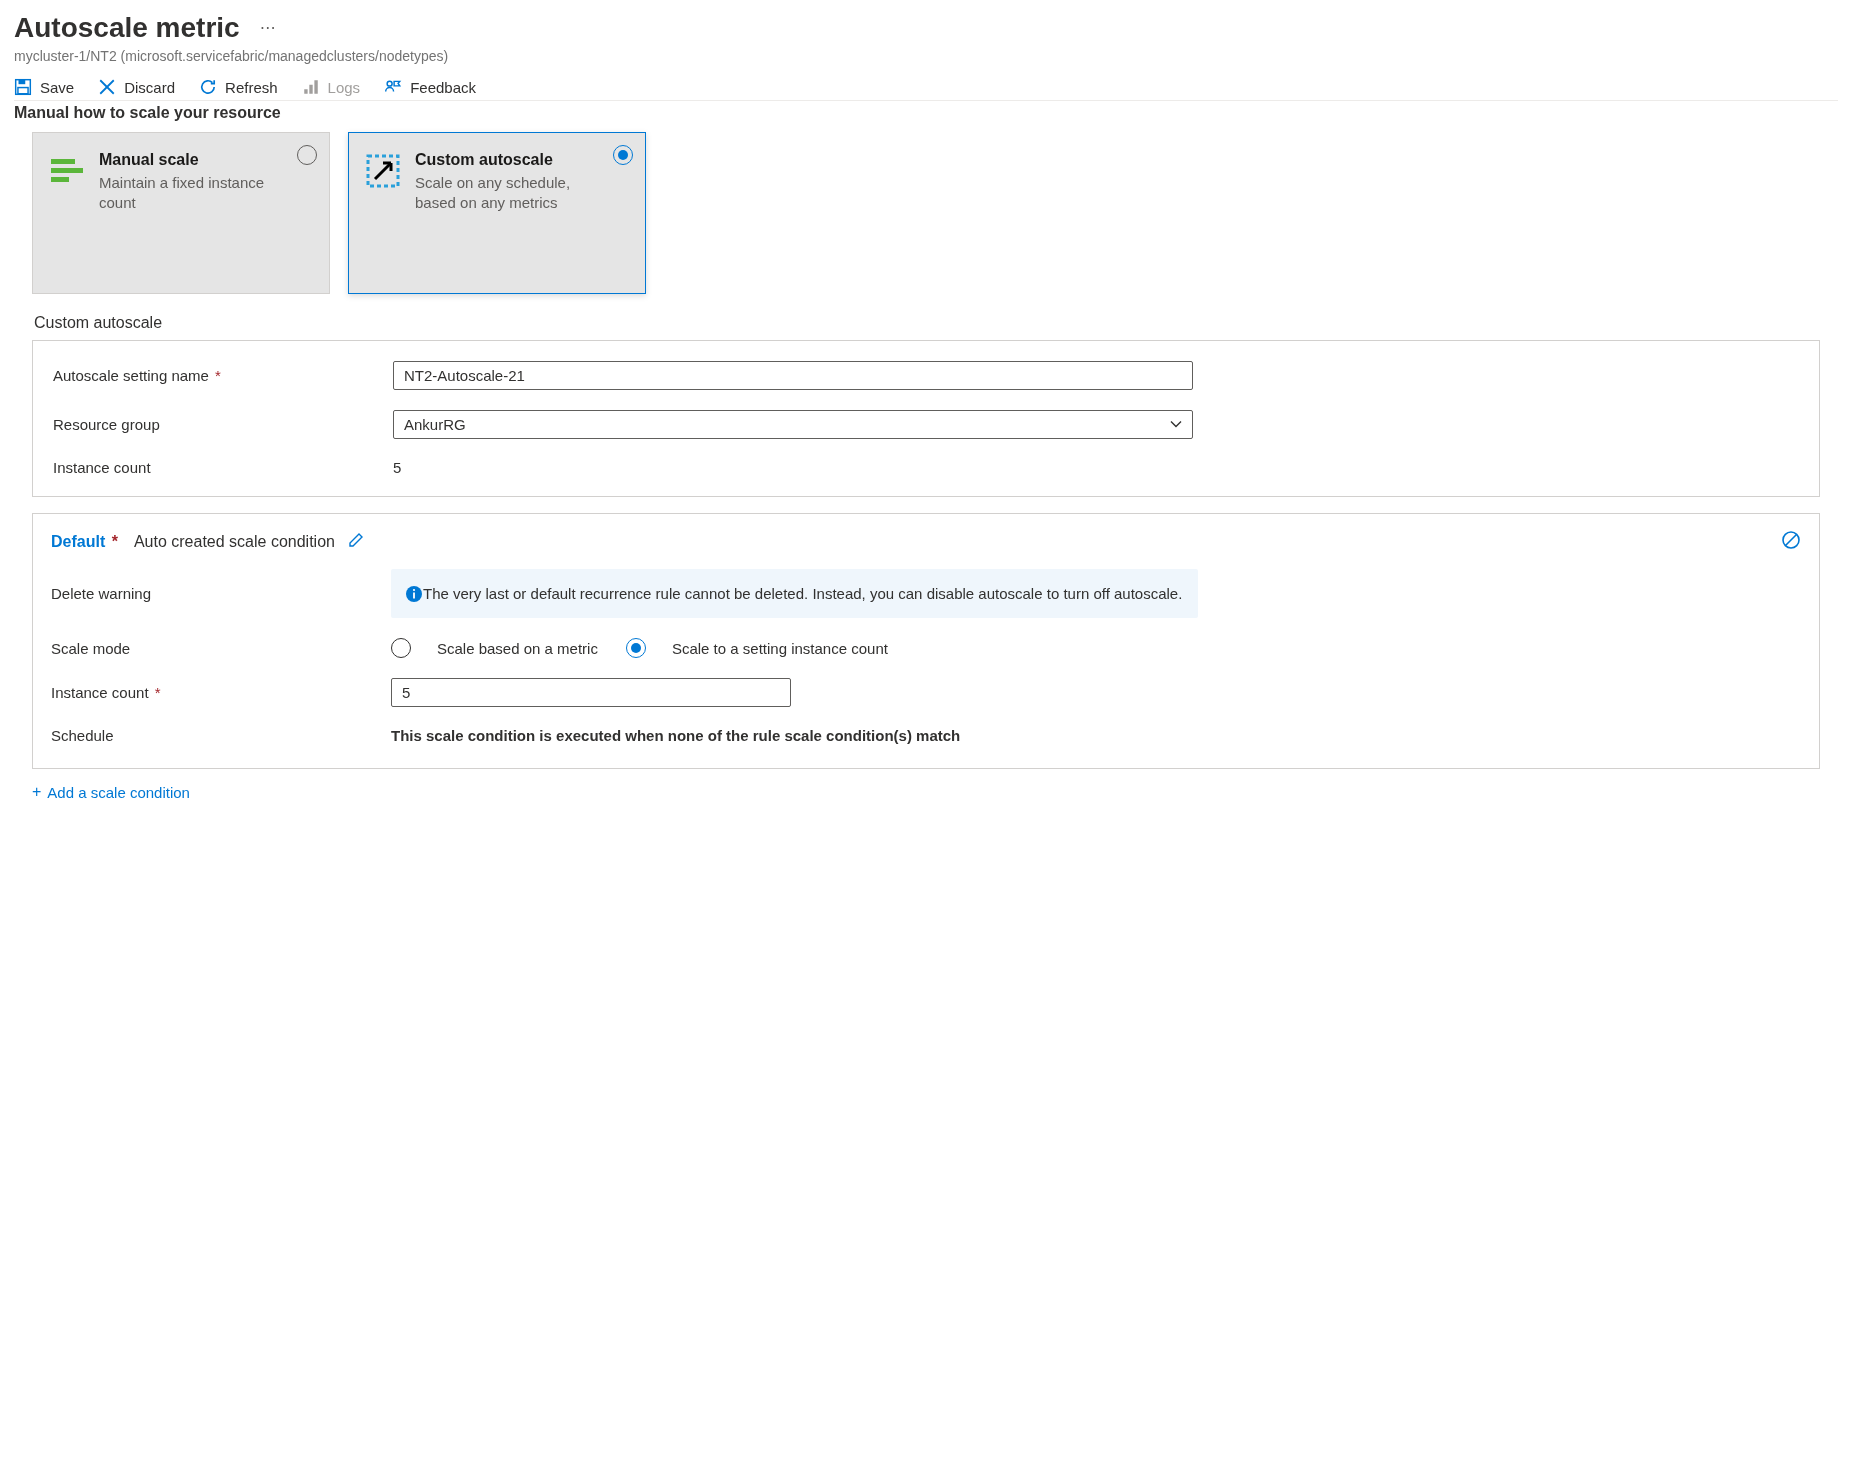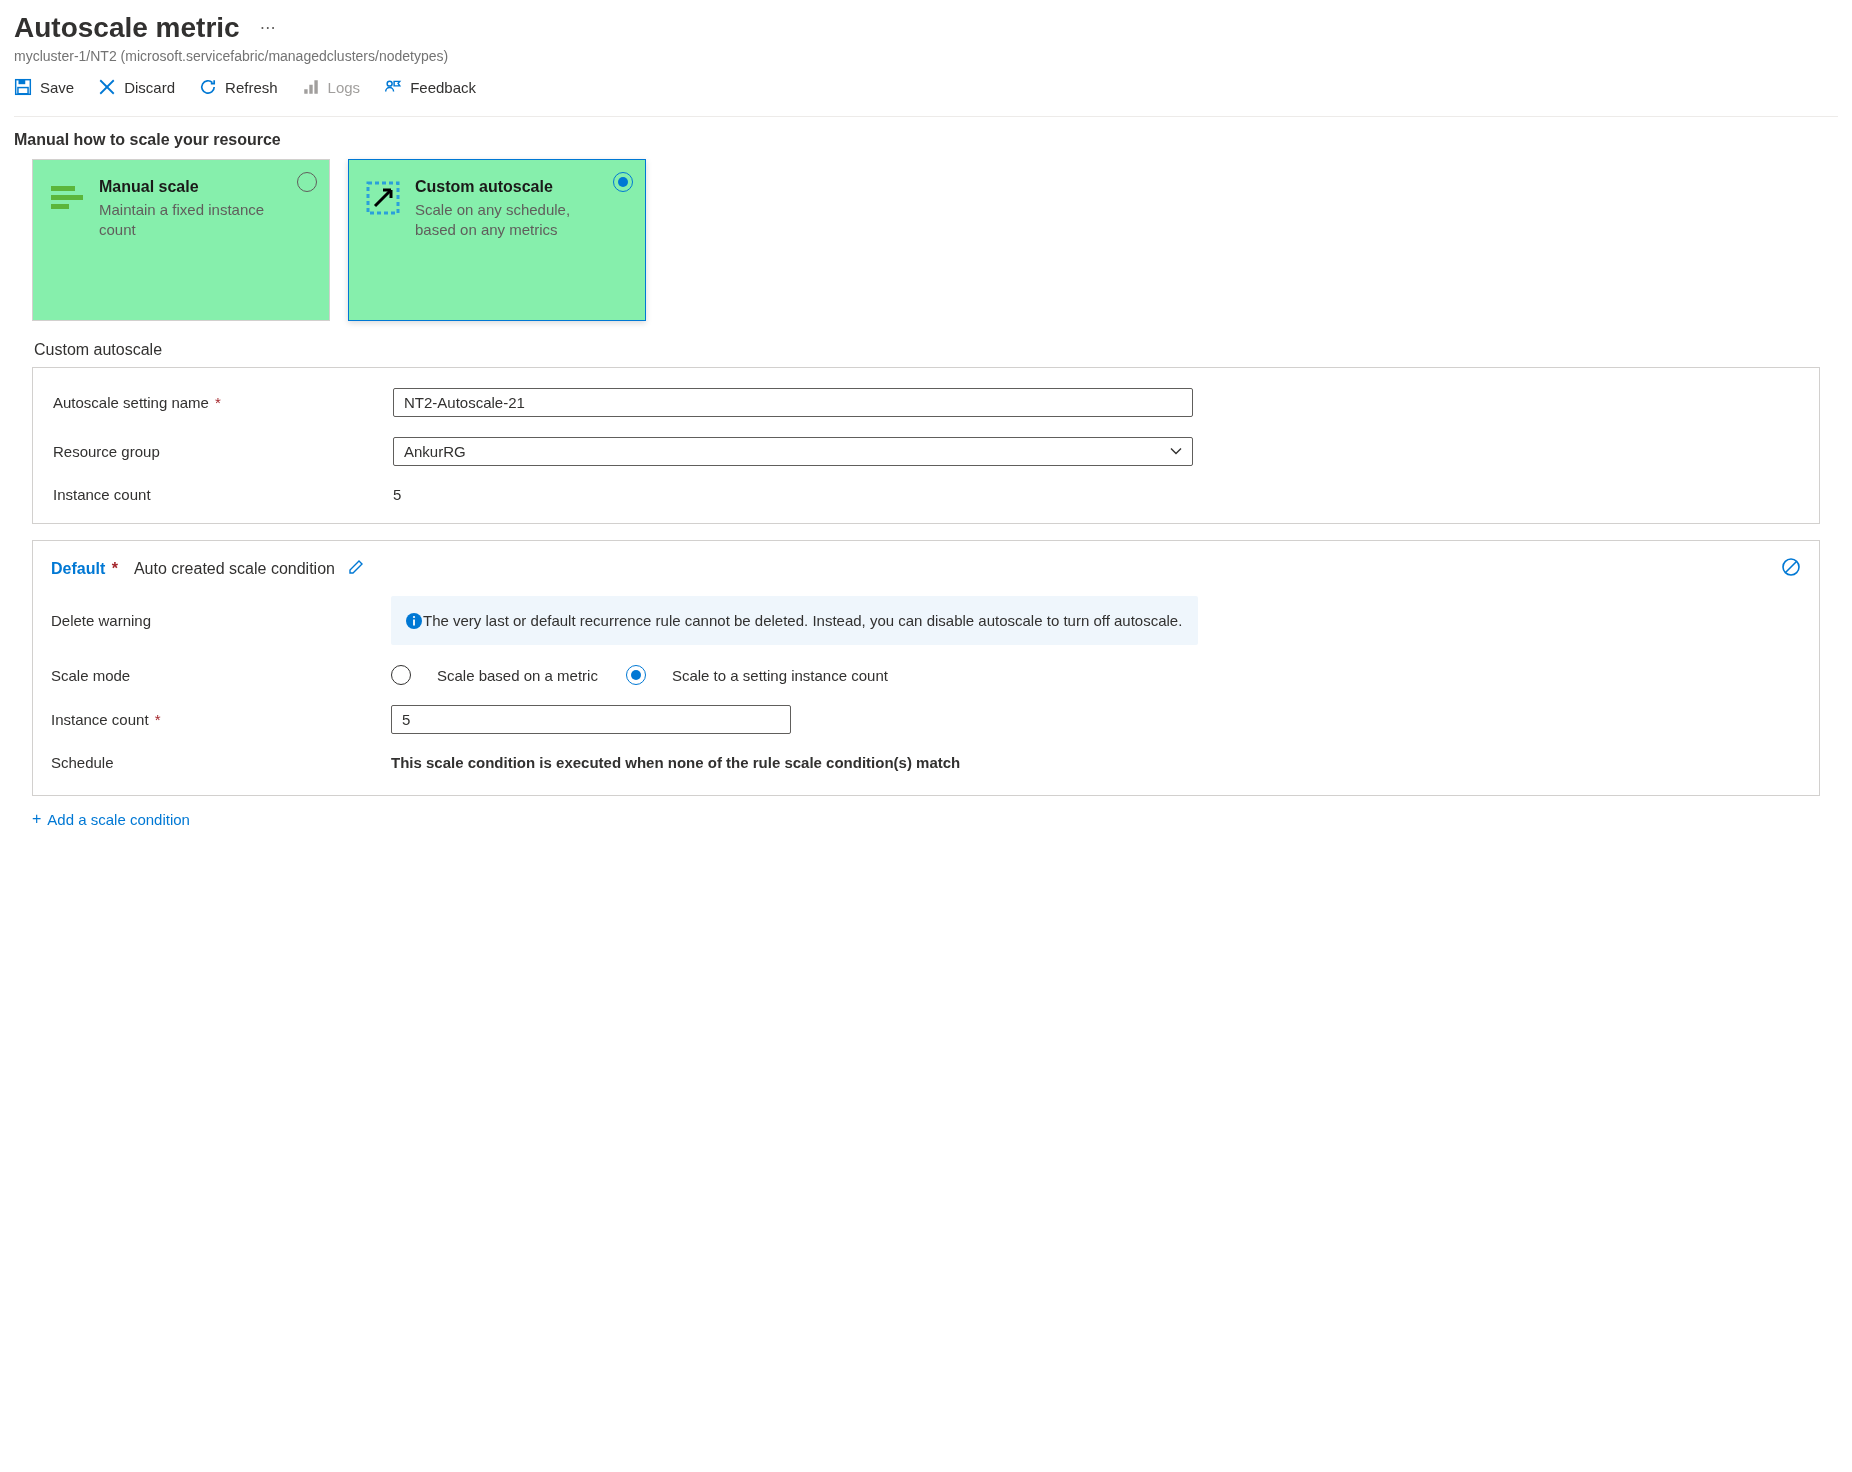--- a/index.html
+++ b/index.html
@@ -16,39 +16,39 @@
   display: inline-block;
   margin-right: 20px;
 }
 .title-row { display: flex; align-items: center; }
 .ellipsis { font-size: 16px; color: #605e5c; padding-bottom: 2px; letter-spacing: 1px; }
 .breadcrumb { color: #737373; margin-top: 4px; font-size: 14px; }
 .toolbar {
   display: flex;
   align-items: center;
   gap: 24px;
-  padding: 14px 0 20px;
+  padding: 14px 0 4px;
   border-bottom: 1px solid #edebe9;
-  margin-bottom: 14px;
+  margin-bottom: 3px;
 }
 .toolbar .tb-item {
   display: flex; align-items: center; gap: 8px;
   color: #323130; cursor: pointer;
   font-size: 15px;
 }
 .toolbar .tb-item.disabled { color: #a19f9d; cursor: default; }
 .tb-icon { width: 18px; height: 18px; display:inline-flex; align-items:center; justify-content:center; }
 .tb-icon svg { width:18px; height:18px; }
 .section-heading {
   font-weight: 600; font-size: 16px; margin-bottom: 10px; margin-left: 0;
 }
 .cards { display: flex; gap: 18px; margin: 0 0 20px 18px; }
 .card {
   width: 298px; height: 162px;
-  border: 1px solid #d2d0ce; background:#86efac;
+  border: 1px solid #d2d0ce; background:#e5e5e5;
   padding: 18px 18px 14px 16px;
   position: relative; display:flex; gap:14px;
   cursor: pointer;
 }
 .card.selected { border:1px solid #0078d4; box-shadow: 0 2px 6px rgba(0,0,0,0.15); }
 .card .radio {
   position:absolute; top:12px; right:12px;
   width:20px; height:20px; border:1px solid #605e5c; border-radius:50%;
   display:flex; align-items:center; justify-content:center;
 }

